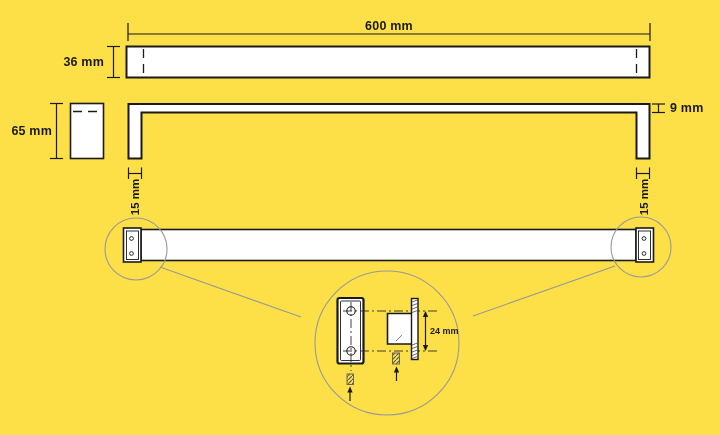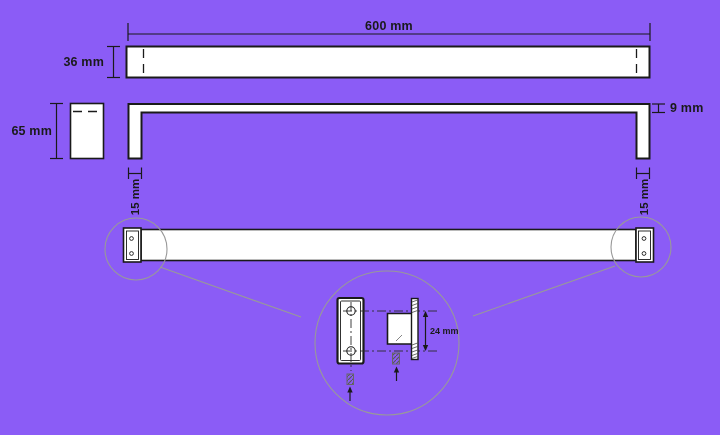--- a/index.html
+++ b/index.html
@@ -1,16 +1,16 @@
 <!DOCTYPE html>
 <html><head>
 <meta charset="utf-8">
 <style>
   html,body{margin:0;padding:0;background:#ffffff;}
-  .stage{width:720px;height:435px;background:#8b5cf6;position:relative;overflow:hidden;}
+  .stage{width:720px;height:435px;background:#fde047;position:relative;overflow:hidden;}
   svg{display:block;font-family:"Liberation Sans",sans-serif;}
   .dim-text{font-size:12.5px;font-weight:bold;fill:#1a1a1a;letter-spacing:0.2px;}
   .dim-text-sm{font-size:11.5px;font-weight:bold;fill:#1a1a1a;}
   .dim-text-xs{font-size:9px;font-weight:bold;fill:#1a1a1a;}
   .outline{stroke:#1a1a1a;stroke-width:2;fill:#ffffff;}
   .outline-thin{stroke:#1a1a1a;stroke-width:1.6;fill:#ffffff;}
   .inner-line{stroke:#1a1a1a;stroke-width:0.9;fill:none;}
   .dimline{stroke:#1a1a1a;stroke-width:1.2;fill:none;}
   .hidden-line{stroke:#1a1a1a;stroke-width:1.3;fill:none;stroke-dasharray:9 6;}
   .centerline{stroke:#2a2a2a;stroke-width:0.9;fill:none;stroke-dasharray:9 3 2 3;}

